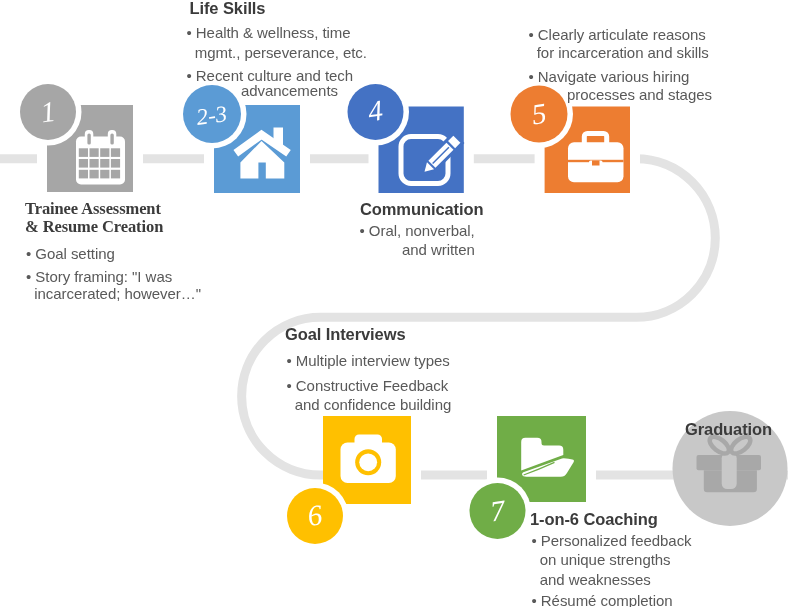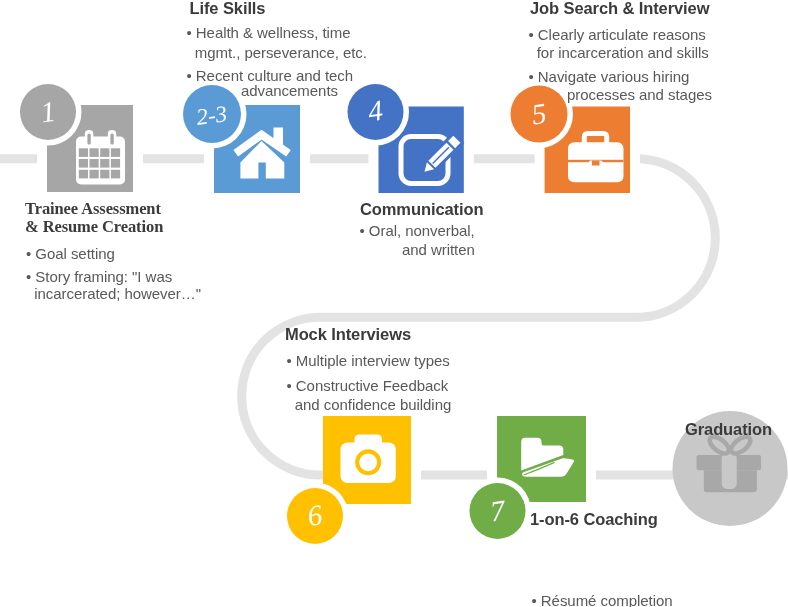--- a/index.html
+++ b/index.html
@@ -124,33 +124,33 @@
     <text x="315" y="525" transform="rotate(-8 315 516)">6</text>
     <text x="497.5" y="520.5" transform="rotate(-8 497.5 511)">7</text>
   </g>
 </svg>
 
 <div class="h" style="left:189.5px;top:-1px;">Life Skills</div>
 <div class="b" style="left:186.5px;top:65.9px;">• Recent culture and tech</div>
 <div class="b" style="left:186.5px;top:23.1px;line-height:19.8px;">• Health &amp; wellness, time<br>&nbsp;&nbsp;mgmt., perseverance, etc.</div>
 <div class="b" style="left:241px;top:80.8px;">advancements</div>
 
-<div class="h" style="left:530px;top:-1.2px;">Job Search &amp; Interview</div>
 <div class="b" style="left:528.5px;top:26px;line-height:17.6px;">• Clearly articulate reasons<br>&nbsp;&nbsp;for incarceration and skills</div>
 <div class="b" style="left:528.5px;top:67.4px;">• Navigate various hiring</div>
 <div class="b" style="left:567px;top:84.6px;">processes and stages</div>
 
 <div class="h" style="left:25px;top:200.3px;line-height:18px;font-family:Liberation Serif, serif;">Trainee Assessment<br>&amp; Resume Creation</div>
 <div class="b" style="left:26px;top:244px;">• Goal setting</div>
 <div class="b" style="left:26px;top:267.5px;line-height:17.1px;">• Story framing: "I was<br>&nbsp;&nbsp;incarcerated; however…"</div>
 
 <div class="h" style="left:360px;top:200.3px;">Communication</div>
 <div class="b" style="left:359.5px;top:220.5px;text-align:right;">• Oral, nonverbal,<br>&nbsp;&nbsp;and written</div>
 
-<div class="h" style="left:285px;top:324.9px;">Mock Interviews</div>
+<div class="h" style="left:285px;top:324.9px;">Goal Interviews</div>
 <div class="b" style="left:286.5px;top:351.2px;">• Multiple interview types</div>
 <div class="b" style="left:286.5px;top:375.5px;">• Constructive Feedback<br>&nbsp;&nbsp;and confidence building</div>
 
 <div class="h" style="left:530px;top:510.4px;">1-on-6 Coaching</div>
+<div class="b" style="left:531.5px;top:530.7px;line-height:19.5px;">• Personalized feedback<br>&nbsp;&nbsp;on unique strengths<br>&nbsp;&nbsp;and weaknesses</div>
 <div class="b" style="left:531.5px;top:591.2px;">• Résumé completion</div>
 
 <div class="h" style="left:685px;top:382.3px;margin-top:38px;">Graduation</div>
 </div>
 
 </body></html>

